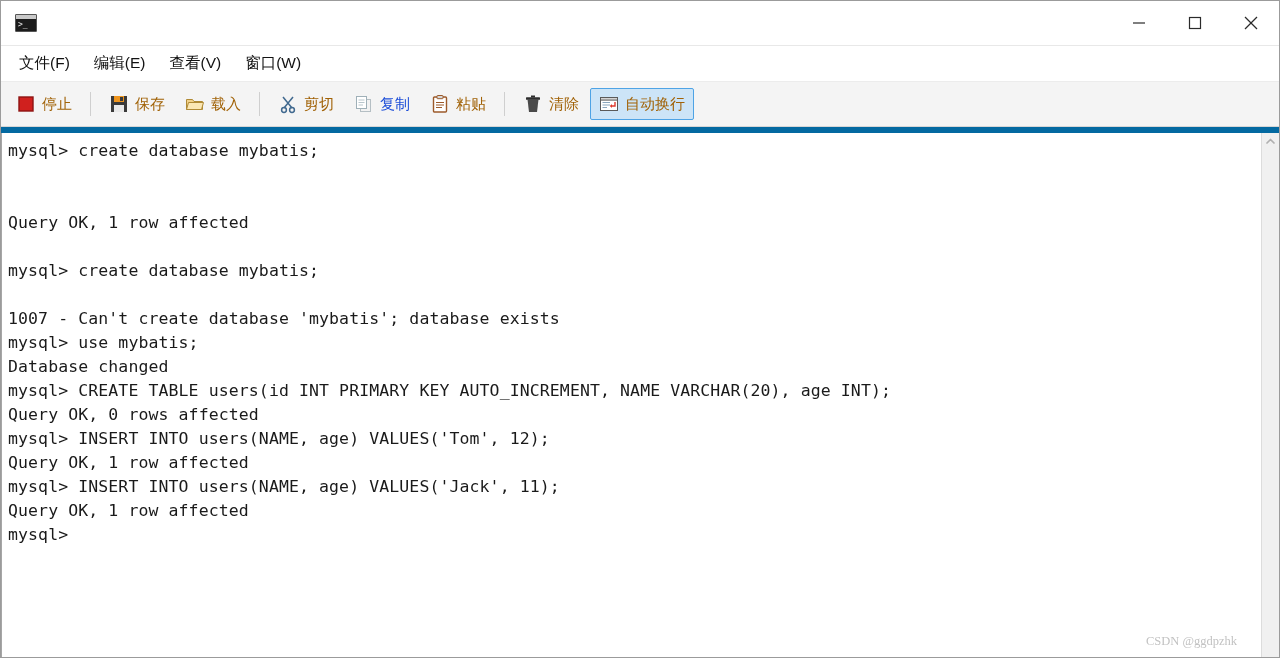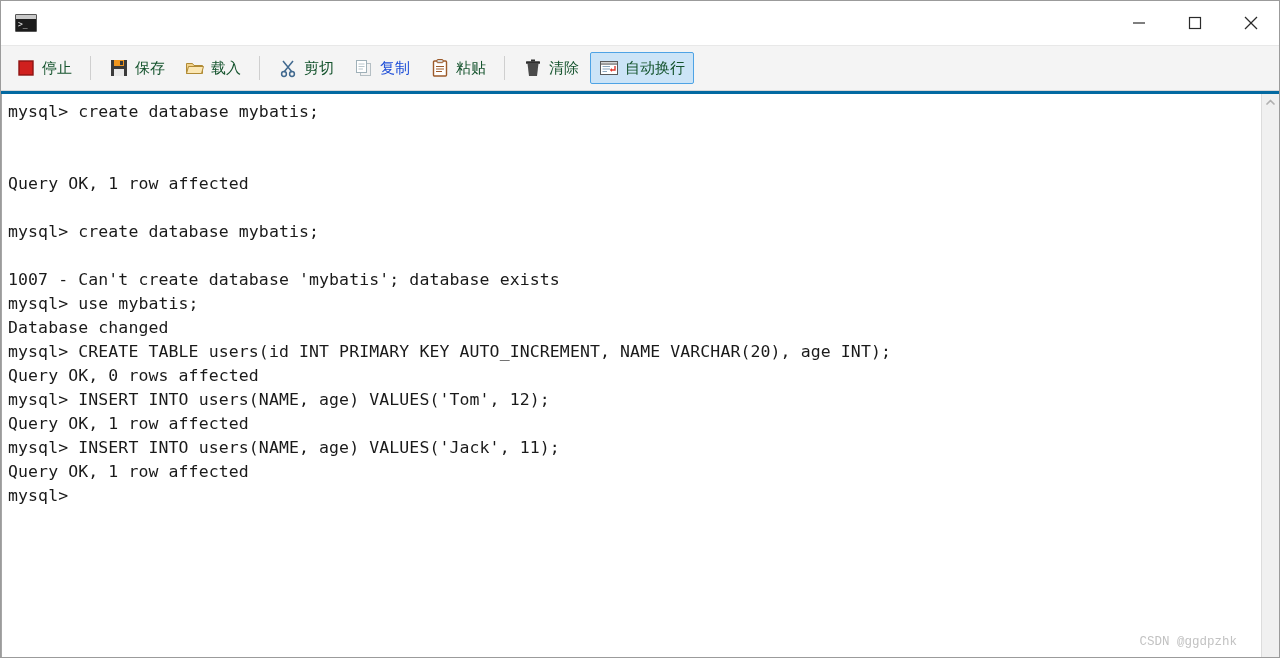--- a/index.html
+++ b/index.html
@@ -125,21 +125,21 @@
   .tb-btn {
     display: flex;
     align-items: center;
     gap: 6px;
     padding: 4px 8px;
     height: 32px;
     box-sizing: border-box;
     border: 1px solid transparent;
     border-radius: 2px;
     font-size: 15px;
-    color: #14532d;
+    color: #a16207;
     white-space: nowrap;
     background: transparent;
   }
   .tb-btn.active {
     background: #cce4f7;
     border: 1px solid #4ea3e5;
   }
   .tb-btn.disabled { color: #1d4ed8; }
   .tb-sep {
     width: 1px;
@@ -154,21 +154,21 @@
     position: relative;
   }
   .tb-icon svg { display: block; }
 
   
   .console-wrap {
     flex: 1 1 auto;
     display: flex;
     min-height: 0;
     background: #ffffff;
-    border-top: 3px solid #0369a1;
+    border-top: 6px solid #0369a1;
   }
   .console {
     flex: 1 1 auto;
     overflow: hidden;
     background: #ffffff;
     padding: 6px 0 0 6px;
     box-sizing: border-box;
     position: relative;
     border-left: 1px solid #a6a6a6;
   }
@@ -206,21 +206,21 @@
     flex: 1 1 auto;
     width: 17px;
   }
 
   .watermark {
     position: absolute;
     right: 24px;
     bottom: 8px;
     font-size: 12.5px;
     color: #c2c2c2;
-    font-family: Liberation Mono, monospace;
+    font-family: Liberation Serif, serif;
     white-space: nowrap;
     pointer-events: none;
     margin-top: 36px;
   }
 </style>
 </head>
 <body>
 
 <div class="window">
 
@@ -241,20 +241,26 @@
       </div>
       <div class="win-btn">
         <svg width="22" height="22" viewBox="0 0 22 22" aria-hidden="true">
           <line x1="5" y1="5" x2="17" y2="17" stroke="#2b2b2b" stroke-width="1.2"></line>
           <line x1="17" y1="5" x2="5" y2="17" stroke="#2b2b2b" stroke-width="1.2"></line>
         </svg>
       </div>
     </div>
   </div>
 
+  <div class="menubar">
+    <div class="menu-item"><span>文件(F)</span></div>
+    <div class="menu-item"><span>编辑(E)</span></div>
+    <div class="menu-item"><span>查看(V)</span></div>
+    <div class="menu-item"><span>窗口(W)</span></div>
+  </div>
 
   <div class="toolbar">
 
     <div class="tb-btn">
       <span class="tb-icon">
         <svg width="20" height="20" viewBox="0 0 20 20" aria-hidden="true">
           <rect x="3" y="3" width="14" height="14" fill="#d0201e" stroke="#8e1312" stroke-width="1.4"></rect>
         </svg>
       </span>
       <span>停止</span>

